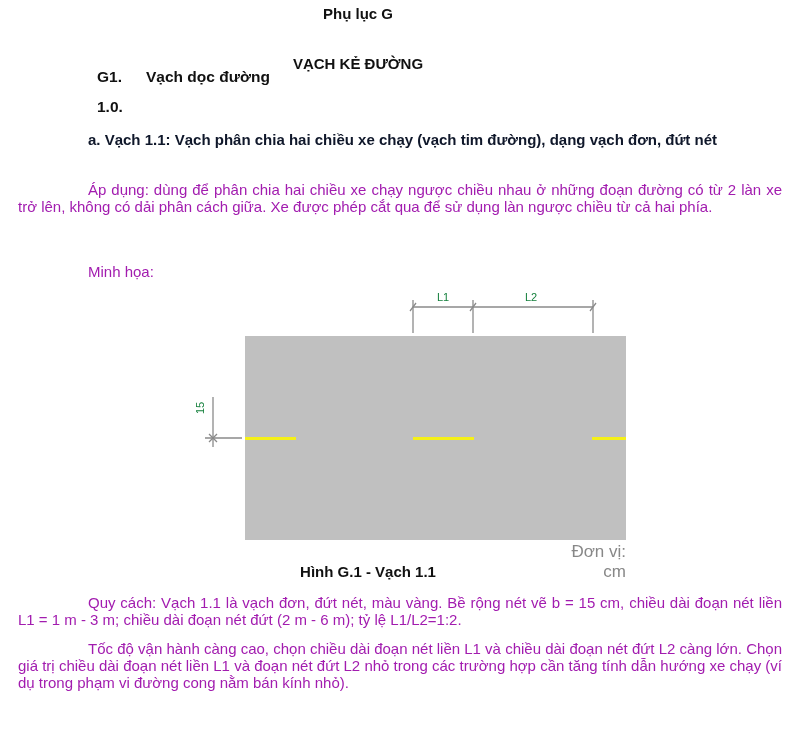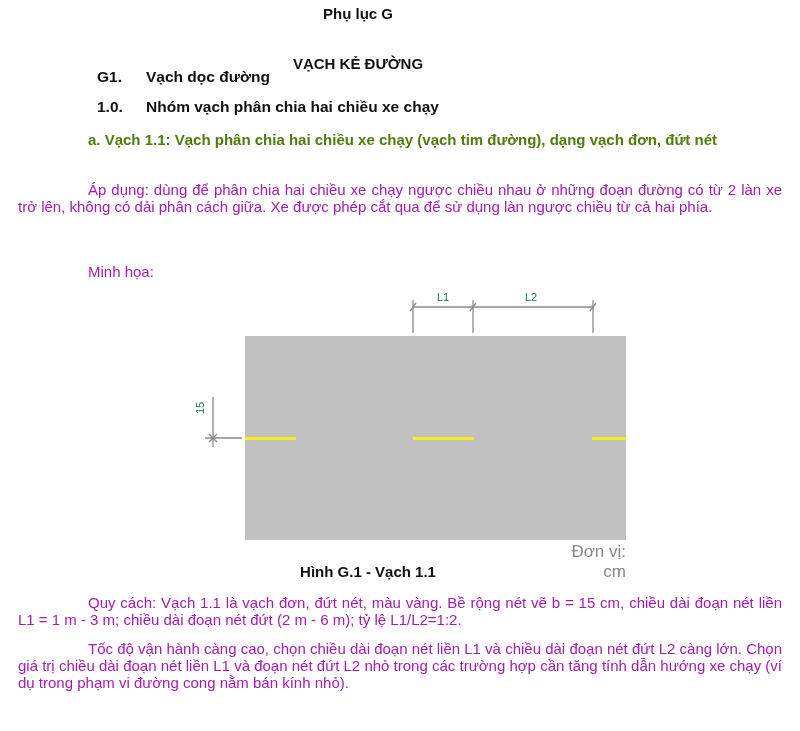--- a/index.html
+++ b/index.html
@@ -14,21 +14,21 @@
   .heading {
     position: absolute; font-weight: bold; font-size: 15.5px; color: #111;
   }
   .heading .num { position: absolute; left: 17px; }
   .heading .txt { position: absolute; left: 66px; white-space: nowrap; }
   .para {
     position: absolute; left: 18px; width: 764px;
     font-size: 15px; line-height: 17px; text-align: justify;
     text-align-last: left; color: #a21caf;
   }
-  .para.bold { font-weight: bold; color: #4d7c0f; font-size: 15px; }
+  .para.bold { font-weight: bold; color: #0f172a; font-size: 15px; }
   .indent { text-indent: 70px; }
   .diagram { position: absolute; left: 0; top: 0; width: 800px; height: 731px; pointer-events: none; }
   .road { position: absolute; left: 245px; top: 336px; width: 381px; height: 204px; background: #c0c0c0; }
   .dash { position: absolute; height: 3px; background: #f5f018; top: 437px; }
   .dim-label { position: absolute; font-size: 11px; color: #15803d; }
   .unit-label { position: absolute; font-size: 17px; color: #888; }
   .caption {
     position: absolute; left: 0; width: 736px; text-align: center;
     font-weight: bold; font-size: 15px; color: #111;
   }
@@ -38,21 +38,20 @@
 
 <div class="center-title" style="top:5px;">Phụ lục G</div>
 <div class="center-title" style="top:43px;margin-top:12px;">VẠCH KẺ ĐƯỜNG</div>
 
 <div class="heading" style="left:80px; top:68px; width:700px; height:20px;">
   <span class="num">G1.</span>
   <span class="txt">Vạch dọc đường</span>
 </div>
 <div class="heading" style="left:80px; top:98px; width:700px; height:20px;">
   <span class="num">1.0.</span>
-  <span class="txt">Nhóm vạch phân chia hai chiều xe chạy</span>
 </div>
 
 <div class="para bold indent" style="top:131px;">a. Vạch 1.1: Vạch phân chia hai chiều xe chạy (vạch tim đường), dạng vạch đơn, đứt nét</div>
 
 <div class="para indent" style="top:181px;">Áp dụng: dùng để phân chia hai chiều xe chạy ngược chiều nhau ở những đoạn đường có từ 2 làn xe trở lên, không có dải phân cách giữa. Xe được phép cắt qua để sử dụng làn ngược chiều từ cả hai phía.</div>
 
 <div class="para indent" style="top:263px;">Minh họa:</div>
 
 <div>
   <div class="road"></div>

